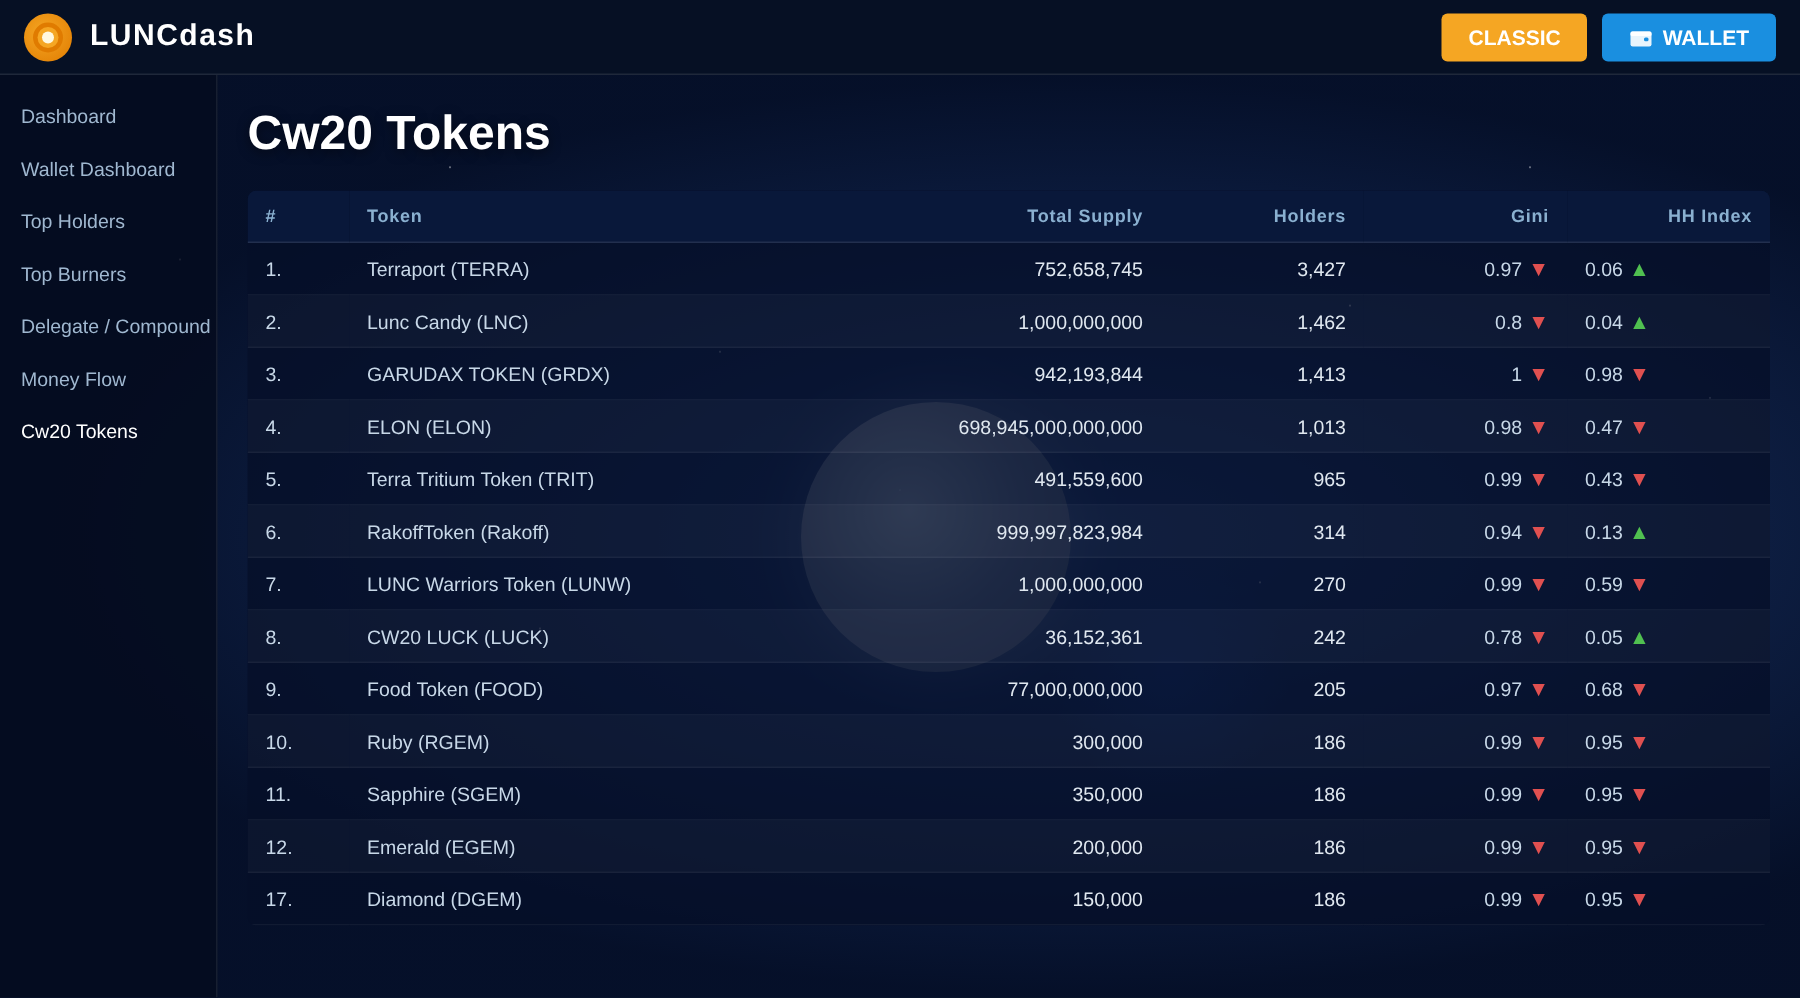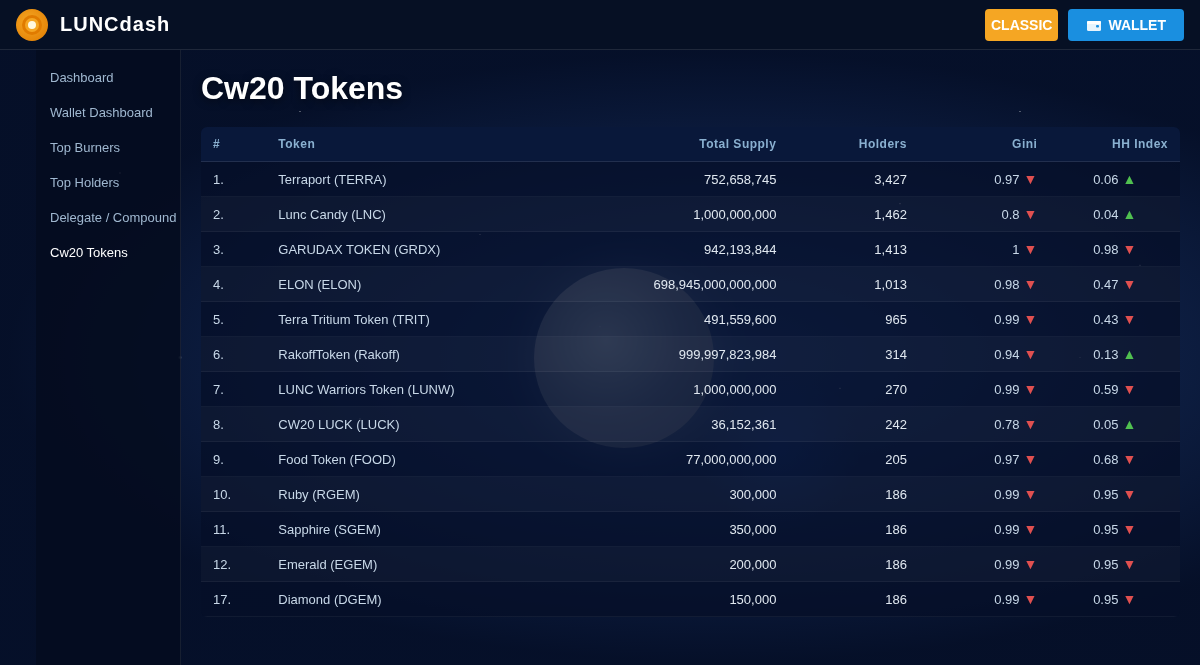--- a/index.html
+++ b/index.html
@@ -51,51 +51,50 @@
       font-size: 20px;
       font-weight: bold;
       color: #fff;
       letter-spacing: 1px;
     }
 
     .header-spacer { flex: 1; }
 
     .btn-classic {
       background: #f5a623;
-      color: #fff;
-      border: none;
-      padding: 8px 6px;
-      font-size: 14px;
-      font-weight: bold;
-      border-radius: 4px;
-      cursor: pointer;
-      margin-right: 10px;
-    }
-
-    .btn-wallet {
-      background: #1a8fe0;
       color: #fff;
       border: none;
       padding: 8px 18px;
       font-size: 14px;
       font-weight: bold;
       border-radius: 4px;
       cursor: pointer;
+      margin-right: 10px;
+    }
+
+    .btn-wallet {
+      background: #1a8fe0;
+      color: #fff;
+      border: none;
+      padding: 8px 18px;
+      font-size: 14px;
+      font-weight: bold;
+      border-radius: 4px;
+      cursor: pointer;
       display: flex;
       align-items: center;
       gap: 6px;
     }
 
     
     .main-layout {
       display: flex;
       flex: 1;
       overflow: hidden;
       position: relative;
-      padding-left: 36px;
     }
 
     
     .bg-overlay {
       position: absolute;
       inset: 0;
       background: 
         radial-gradient(ellipse at 60% 50%, rgba(30,60,120,0.8) 0%, rgba(5,15,40,0.95) 70%),
         linear-gradient(135deg, #0a1628 0%, #0d2045 50%, #0a1628 100%);
       z-index: 0;
@@ -233,21 +232,21 @@
 
     .val-cell {
       display: flex;
       align-items: center;
       justify-content: flex-end;
     }
 
     .hh-cell {
       display: flex;
       align-items: center;
-      justify-content: center;
+      justify-content: flex-start;
     }
   </style>
 </head>
 <body>
 
 <div class="header">
   <div class="logo-area">
     <div class="logo-circle">
       <svg width="22" height="22" viewBox="0 0 22 22">
         <circle cx="11" cy="11" r="10" fill="#e07b00"></circle>
@@ -269,23 +268,24 @@
   </button>
 </div>
 
 <div class="main-layout">
   <div class="bg-overlay"></div>
   <div class="moon"></div>
 
   <nav class="sidebar">
     <div class="sidebar-item">Dashboard</div>
     <div class="sidebar-item">Wallet Dashboard</div>
+    <div class="sidebar-item">Top Holders</div>
     <div class="sidebar-item">Top Burners</div>
-    <div class="sidebar-item">Top Holders</div>
     <div class="sidebar-item">Delegate / Compound</div>
+    <div class="sidebar-item">Money Flow</div>
     <div class="sidebar-item active">Cw20 Tokens</div>
   </nav>
 
   <main class="content">
     <h1 class="page-title">Cw20 Tokens</h1>
 
     <table class="data-table">
       <thead>
         <tr>
           <th style="width:60px">#</th>

